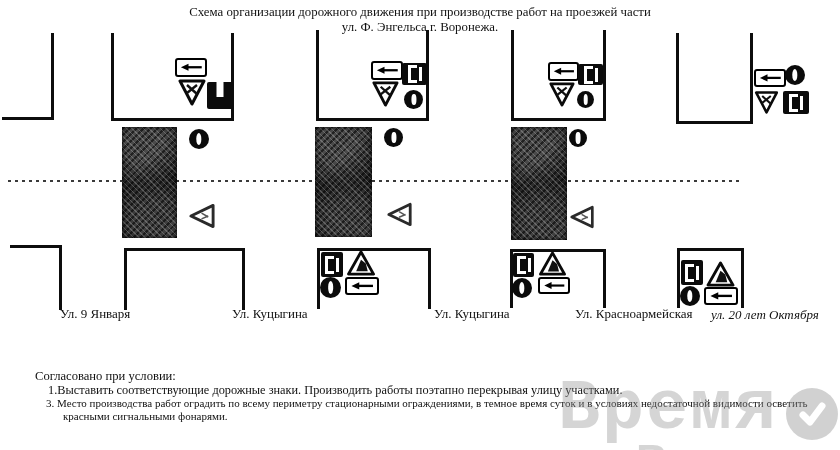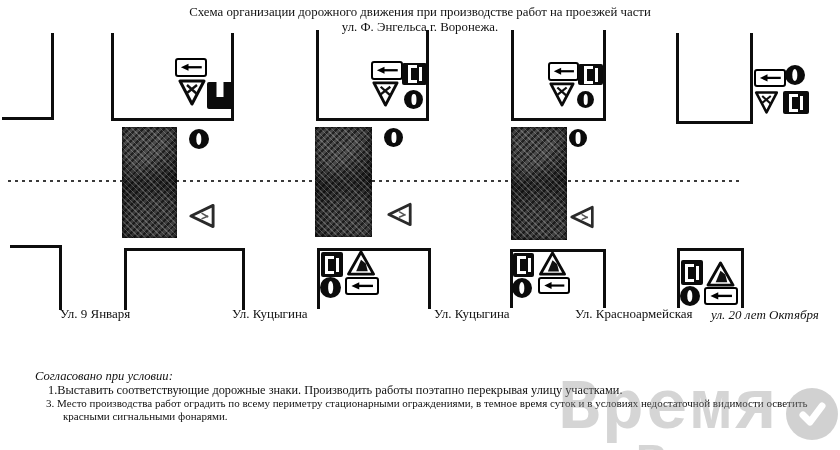--- a/index.html
+++ b/index.html
@@ -35,21 +35,21 @@
   .ci-sign{background:#0b0b0b;border-radius:2px;display:flex;align-items:center;justify-content:center;gap:2px;}
   .ci-c{width:6px;height:12px;border:3px solid #fff;border-right:0;}
   .ci-bar{width:3px;height:14px;background:#fff;}
   .u-sign{background:#0b0b0b;border-radius:2px;}
   .u-slot{position:absolute;left:50%;top:0;transform:translateX(-50%);width:7px;height:15px;background:#fff;}
   .tri svg{display:block;width:100%;height:100%;}
   
   .street{position:absolute;font-size:13px;white-space:nowrap;}
   
   .conds{position:absolute;left:35px;top:370px;width:785px;line-height:13.5px;}
-  .conds .head{font-size:12.6px;font-style:italic;}
+  .conds .head{font-size:12.6px;}
   .conds .it{margin-left:13px;font-size:12.3px;}
   .conds .it3{margin-left:11px;font-size:11px;line-height:12.5px;width:772px;
       padding-left:17px;text-indent:-17px;}
   
   .wm{position:absolute;z-index:20;pointer-events:none;font-family:"Liberation Sans",sans-serif;font-weight:bold;}
   .wm-word1{position:absolute;left:558px;top:378px;font-size:70px;line-height:64px;color:rgba(145,145,145,.38);letter-spacing:2px;font-family:Liberation Mono, monospace;}
   .wm-word2{position:absolute;left:636px;top:436px;font-size:44px;color:rgba(145,145,145,.38);}
   .wm-badge{position:absolute;left:786px;top:388px;width:52px;height:52px;border-radius:50%;
       background:rgba(145,145,145,.42);display:flex;align-items:center;justify-content:center;}
 </style>

